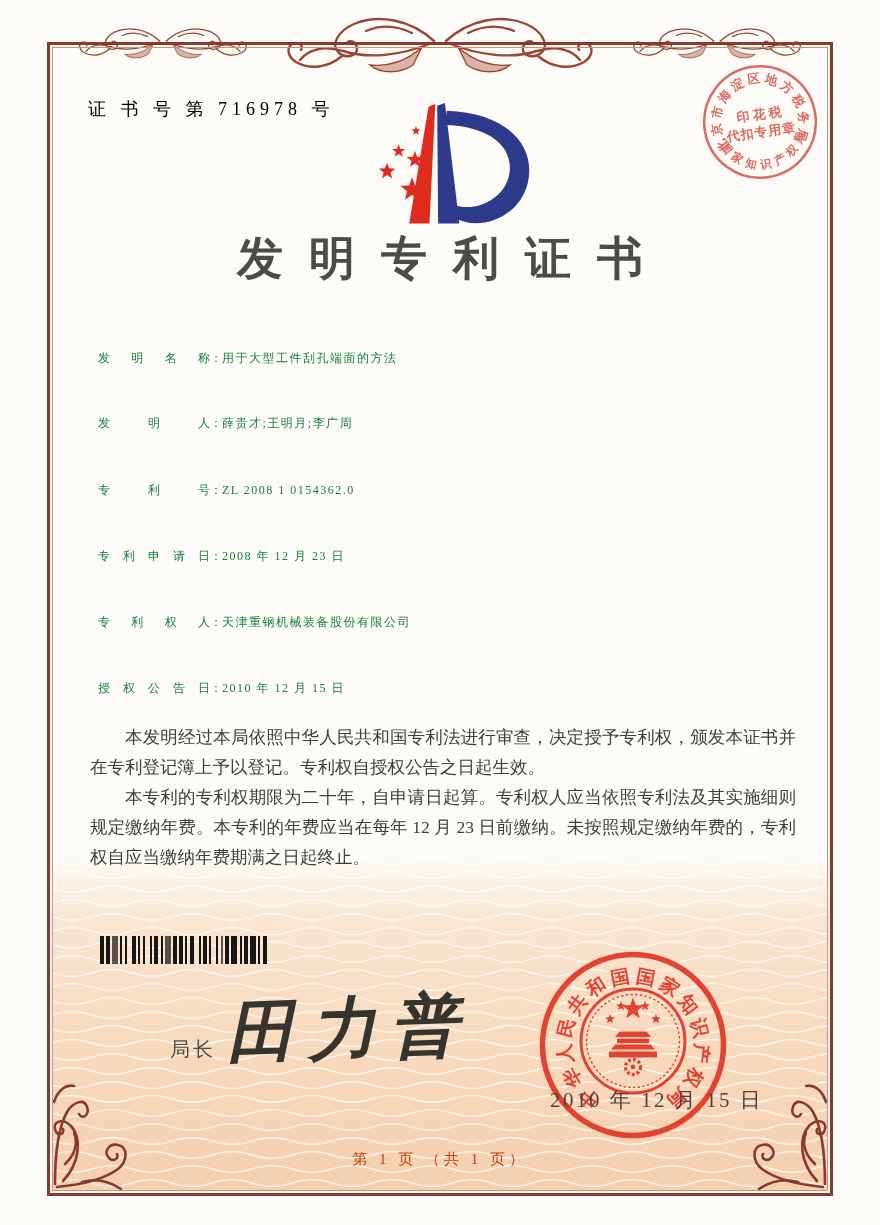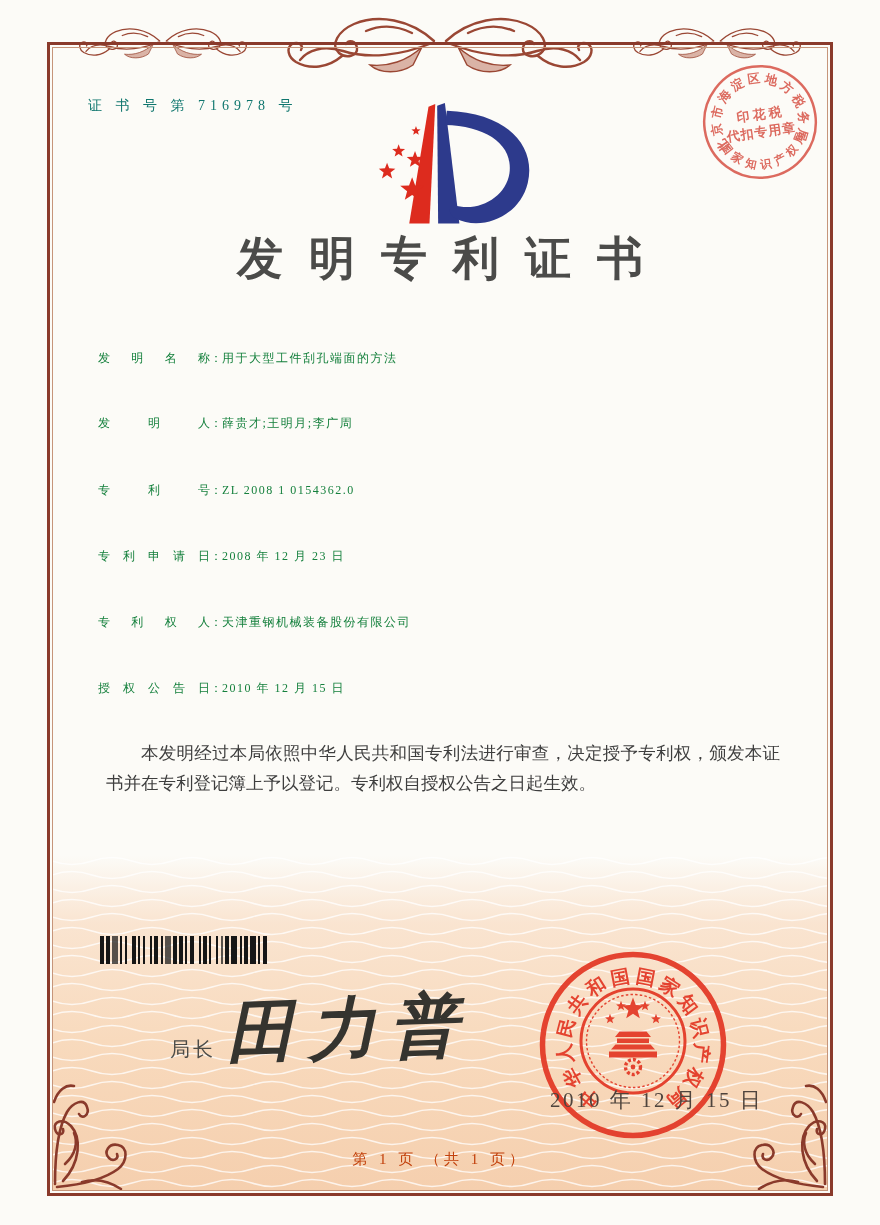--- a/index.html
+++ b/index.html
@@ -22,41 +22,41 @@
     position:absolute;left:52px;top:856px;width:776px;height:335px;z-index:1;
     background:linear-gradient(180deg,rgba(249,221,196,0) 0%,rgba(249,221,196,.75) 20%,#f8dabd 55%,#f5cfae 100%);
     overflow:hidden;
   }
   .peach-zone svg{display:block;}
   
   .ornaments{position:absolute;left:0;top:0;z-index:2;pointer-events:none;}
   
   .cert-number{
     position:absolute;left:88px;top:97px;z-index:4;
-    font-size:14px;letter-spacing:5px;color:#0f766e;
+    font-size:18px;letter-spacing:5px;color:#000000;
   }
   .logo{position:absolute;left:336px;top:100px;z-index:4;}
   .tax-stamp{position:absolute;left:698px;top:60px;z-index:5;opacity:.93;}
   .doc-title{
     position:absolute;left:0;top:228px;width:100%;text-align:center;z-index:4;
     font-size:46px;font-weight:600;color:#4b4b49;
     letter-spacing:26px;text-indent:26px;
   }
   .field-row{position:absolute;left:98px;z-index:4;font-size:12px;color:#15803d;white-space:nowrap;}
   .field-label{
     display:inline-block;width:112px;vertical-align:bottom;
     text-align:justify;text-align-last:justify;
   }
   .field-colon{display:inline-block;}
   .field-value{letter-spacing:1.5px;}
   .paragraphs{
     position:absolute;left:90px;top:722px;width:706px;z-index:4;
     font-size:17.5px;line-height:30px;color:#3e3e3e;text-align:justify;
   }
-  .paragraphs p{margin:16px;text-indent:2em;}
+  .paragraphs p{margin:0;text-indent:2em;}
   .barcode{position:absolute;left:100px;top:936px;z-index:4;}
   .sig-title{
     position:absolute;left:170px;top:1036px;z-index:4;
     font-size:20px;letter-spacing:3px;color:#4c4c48;
   }
   .sig-name{
     position:absolute;left:226px;top:984px;z-index:4;
     font-size:68px;font-style:italic;font-weight:600;color:#35342f;
     letter-spacing:14px;transform:rotate(-2deg);
   }
@@ -196,20 +196,21 @@
 </div>
 <div class="field-row" style="top:614px">
   <span class="field-label">专利权人</span><span class="field-colon">：</span><span class="field-value">天津重钢机械装备股份有限公司</span>
 </div>
 <div class="field-row" style="top:680px">
   <span class="field-label">授权公告日</span><span class="field-colon">：</span><span class="field-value">2010 年 12 月 15 日</span>
 </div>
 
 <div class="paragraphs">
   <p>本发明经过本局依照中华人民共和国专利法进行审查，决定授予专利权，颁发本证书并在专利登记簿上予以登记。专利权自授权公告之日起生效。</p>
+  <p>本专利的专利权期限为二十年，自申请日起算。专利权人应当依照专利法及其实施细则规定缴纳年费。本专利的年费应当在每年 12 月 23 日前缴纳。未按照规定缴纳年费的，专利权自应当缴纳年费期满之日起终止。</p>
 </div>
 
 <svg class="barcode" id="barcode-svg" width="356" height="28">
     <rect x="0" y="0" width="4" height="28" fill="#161616"></rect>
     <rect x="6" y="0" width="4" height="28" fill="#161616"></rect>
     <rect x="12" y="0" width="6" height="28" fill="#161616" opacity="0.72"></rect>
     <rect x="20" y="0" width="2" height="28" fill="#161616"></rect>
     <rect x="25" y="0" width="2" height="28" fill="#161616"></rect>
     <rect x="32" y="0" width="4" height="28" fill="#161616"></rect>
     <rect x="38" y="0" width="2" height="28" fill="#161616"></rect>

